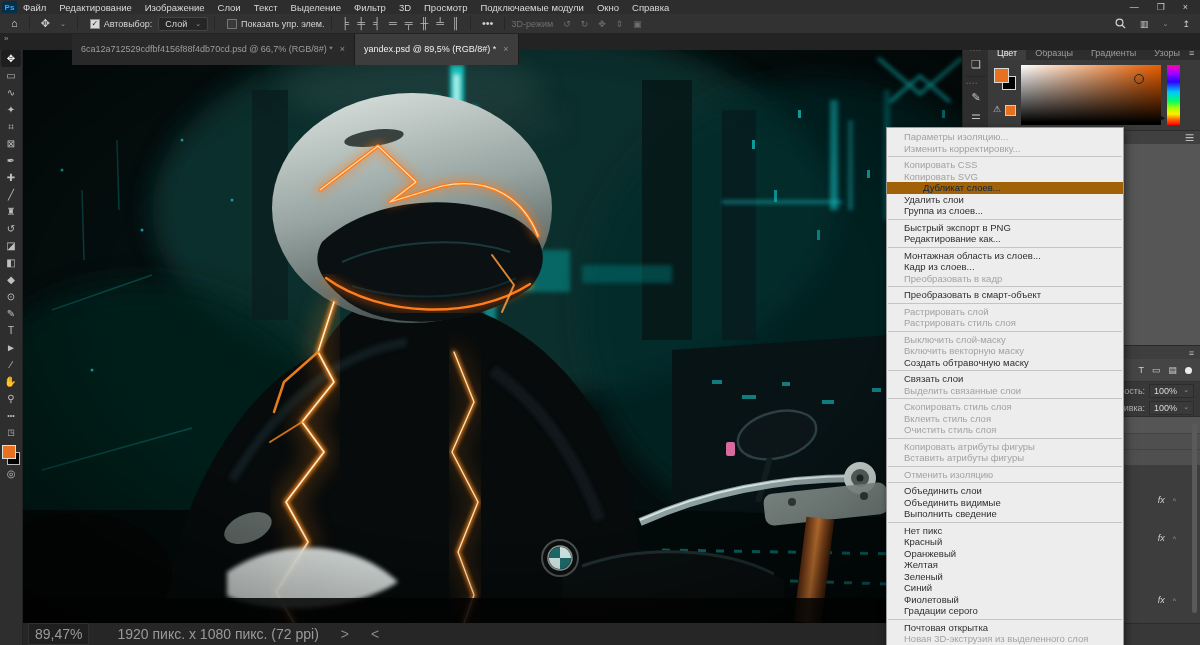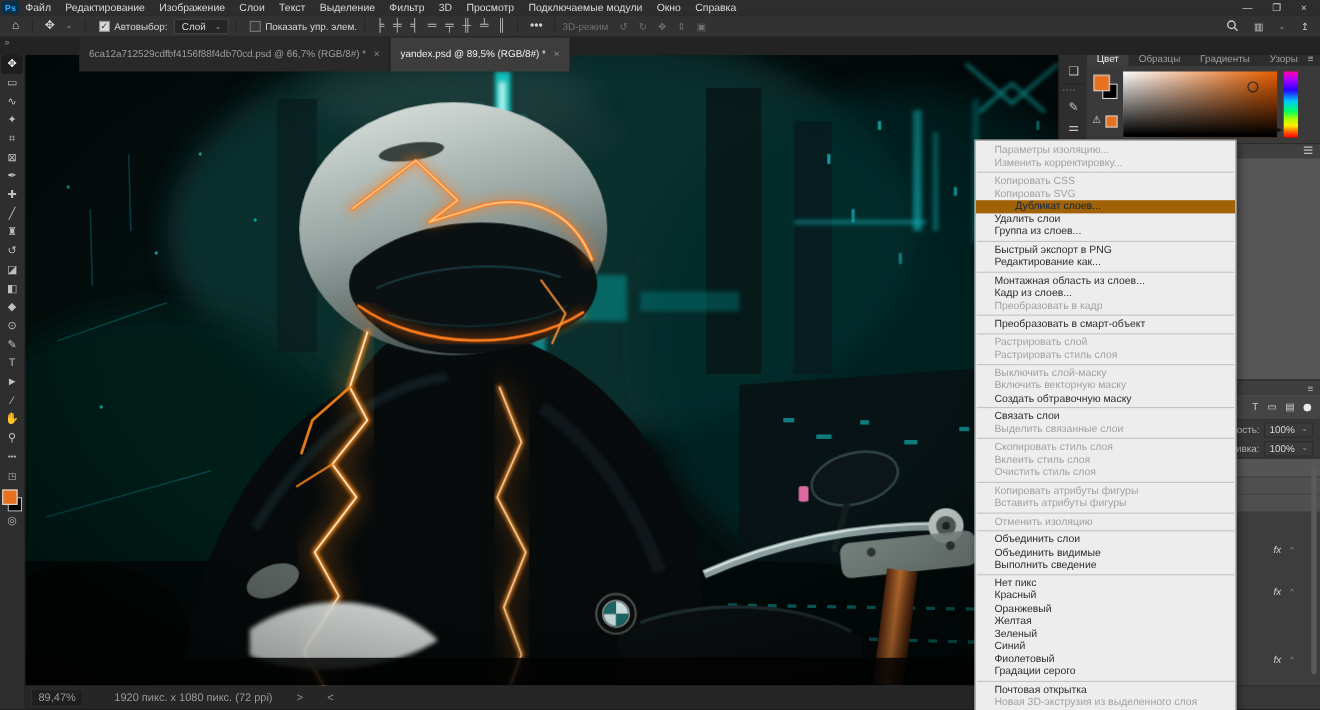--- a/index.html
+++ b/index.html
@@ -41,21 +41,21 @@
   .tool{width:20px;height:17px;display:flex;align-items:center;justify-content:center;font-size:10px;
         color:#bfbfbf;line-height:1;}
   .tool.active{background:#1e1e1e;color:#fff;border-radius:2px;}
   .swatches{position:relative;width:18px;height:20px;margin-top:4px;}
   .sw-bg{position:absolute;right:0;bottom:0;width:11px;height:11px;background:#000;border:1px solid #bbb;}
   .sw-fg{position:absolute;left:0;top:0;width:12px;height:12px;border:1px solid #ddd;}
   
   .canvas{position:absolute;left:22px;top:50px;width:940px;height:573px;background:#04100f;z-index:1;}
   
   .statusbar{position:absolute;left:22px;top:623px;width:940px;height:22px;background:#262626;
-             display:flex;align-items:center;font-size:10px;color:#9a9a9a;z-index:26;}
+             display:flex;align-items:center;font-size:14px;color:#9a9a9a;z-index:26;}
   .st-zoom{background:#1f1f1f;padding:2px 6px;margin-left:6px;border:1px solid #303030;}
   .st-info{margin-left:28px;}
   .st-arr{margin-left:22px;color:#8a8a8a;}
   
   .dockcol{position:absolute;left:962px;top:33px;width:26px;height:612px;background:#2e2e2e;
            border-left:1px solid #232323;z-index:5;display:flex;flex-direction:column;align-items:center;}
   .grip{color:#5c5c5c;font-size:6px;letter-spacing:1px;line-height:5px;margin-top:3px;}
   .dock-ico{color:#c2c2c2;font-size:11px;margin:5px 0;}
   .dock-sep{width:20px;height:1px;background:#242424;margin:4px 0;}
   .panelcol{position:absolute;left:988px;top:33px;width:212px;height:612px;background:#383838;z-index:5;}

